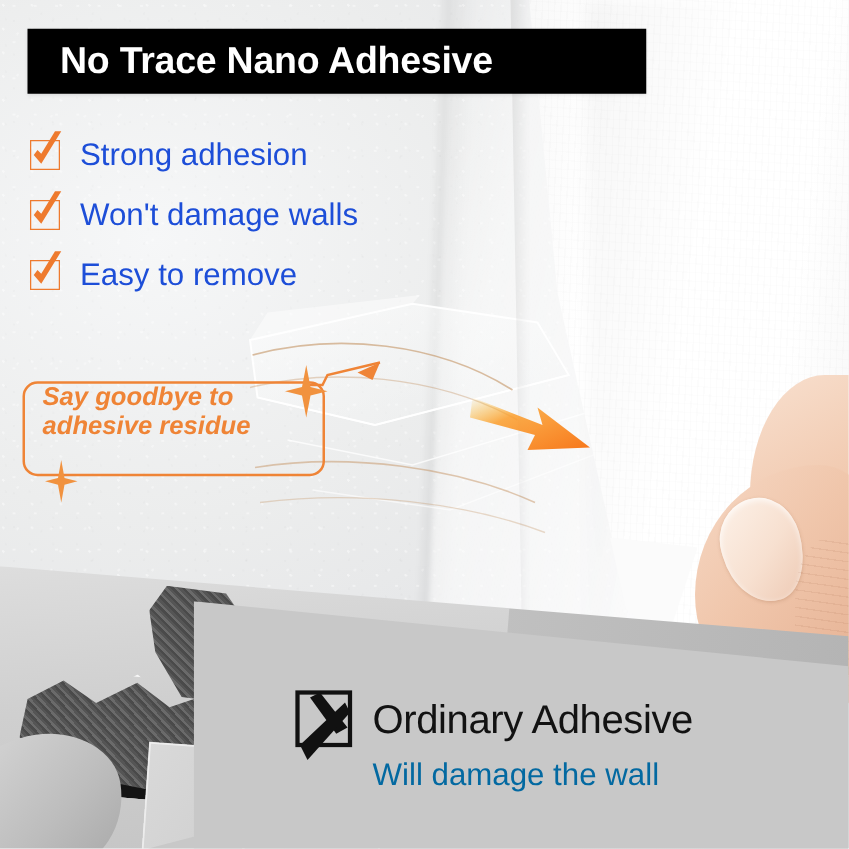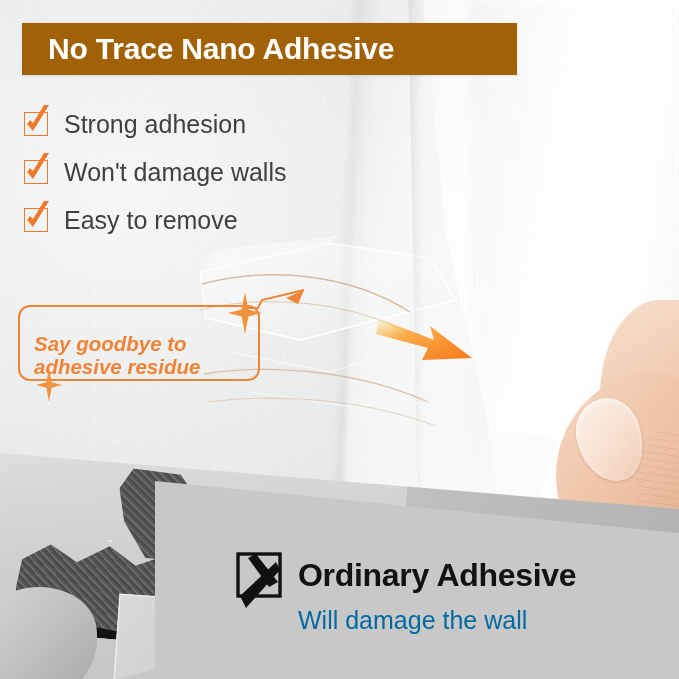--- a/index.html
+++ b/index.html
@@ -139,21 +139,21 @@
     opacity:.45;
     background-image: repeating-linear-gradient(8deg, rgba(160,100,70,.25) 0 1px, transparent 1px 7px);
     border-radius: 40%;
   }
 
   
   .banner {
     position: absolute;
     left: 22px; top: 23px;
     width: 495px; height: 52px;
-    background: #a16207;
+    background: #000000;
     display: flex;
     align-items: center;
     box-shadow: 0 1px 3px rgba(0,0,0,.10);
   }
   .banner-text {
     color: #ffffff;
     font-size: 30px;
     font-weight: bold;
     letter-spacing: -.2px;
     padding-left: 26px;
@@ -174,33 +174,33 @@
   .check-box {
     position: relative;
     width: 22px; height: 22px;
     border: 1.6px solid #ee7a2e;
     flex: 0 0 auto;
     margin-right: 16px;
   }
   .check-box svg { position:absolute; left:-3px; top:-8px; overflow:visible; }
   .feature-label {
     font-size: 25px;
-    color: #404040;
+    color: #1d4ed8;
     white-space: nowrap;
   }
 
   
   .callout {
     position: absolute;
     left: 18px; top: 305px;
     width: 238px; height: 72px;
     border: 2px solid #ef8436;
     border-radius: 12px;
     display: flex;
-    align-items: flex-end;
+    align-items: flex-start;
   }
   .callout-text {
     font-size: 20.5px;
     font-weight: bold;
     font-style: italic;
     color: #ef8436;
     line-height: 1.12;
     padding-left: 14px;
     white-space: pre-line;
   }
@@ -302,21 +302,21 @@
     width: 420px;
   }
   .ordinary-head {
     display: flex;
     align-items: center;
   }
   .x-box { position: relative; width: 46px; height: 46px; flex:0 0 auto; margin-right: 16px; }
   .x-box svg { position:absolute; left:0; top:0; overflow:visible; }
   .ordinary-title {
     font-size: 32px;
-    font-weight: bold;
+    font-weight: normal;
     color: #121212;
     white-space: nowrap;
     letter-spacing: -.3px;
   }
   .ordinary-sub {
     font-size: 25px;
     color: #0369a1;
     margin-top: 8px;
     margin-left: 62px;
     white-space: nowrap;

